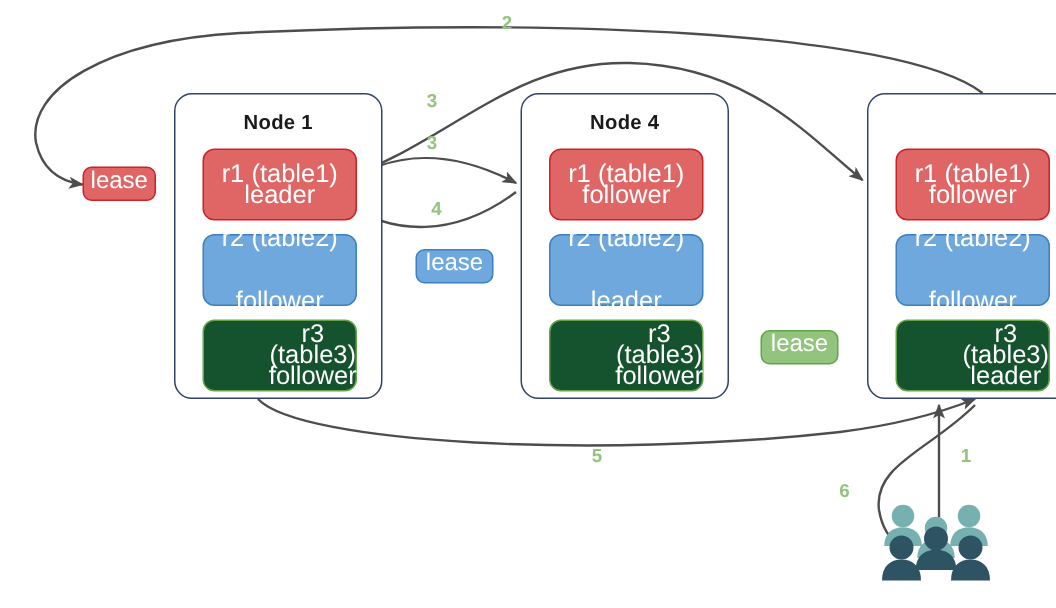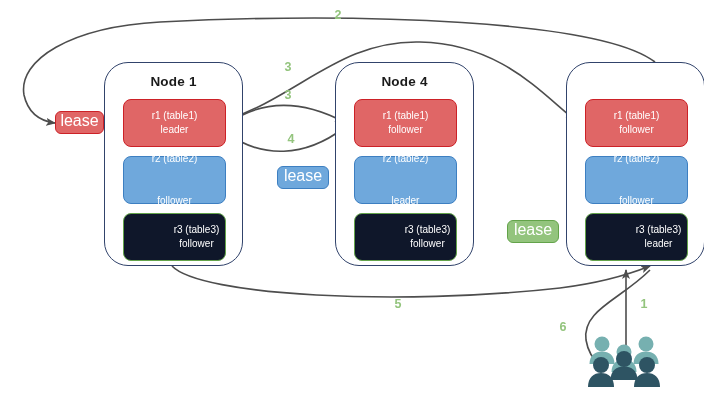--- a/index.html
+++ b/index.html
@@ -20,22 +20,23 @@
     left: 0;
     top: 0;
     width: 704px;
     height: 405px;
     pointer-events: none;
   }
   .node-box {
     position: absolute;
     box-sizing: border-box;
     border: 1.6px solid #31436b;
-    border-radius: 24px;
+    border-radius: 12px;
     background: #ffffff;
+    margin-left: 12px;
   }
   .node-title {
     position: absolute;
     left: 0;
     right: 0;
     top: 11px;
     text-align: center;
     font-size: 13.5px;
     font-weight: bold;
     color: #1a1a1a;
@@ -43,28 +44,28 @@
   }
   .replica {
     position: absolute;
     box-sizing: border-box;
     border-radius: 8px;
     display: flex;
     flex-direction: column;
     align-items: center;
     justify-content: center;
     color: #ffffff;
-    font-size: 10px;
+    font-size: 17px;
     line-height: 14px;
     text-align: center;
   }
   .replica .rl { display: block; }
   .rep-red   { background: #e06666; border: 1.6px solid #cc2127; }
   .rep-blue  { background: #6fa8dc; border: 1.6px solid #3d7fc1; gap: 28px; }
-  .rep-green { background: #0f172a; border: 1.6px solid #63a34a; padding-left: 44px; }
+  .rep-green { background: #14532d; border: 1.6px solid #63a34a; padding-left: 44px; }
 
   .lease {
     position: absolute;
     box-sizing: border-box;
     border-radius: 6px;
     display: flex;
     justify-content: center;
     color: #ffffff;
     font-size: 16px;
   }

